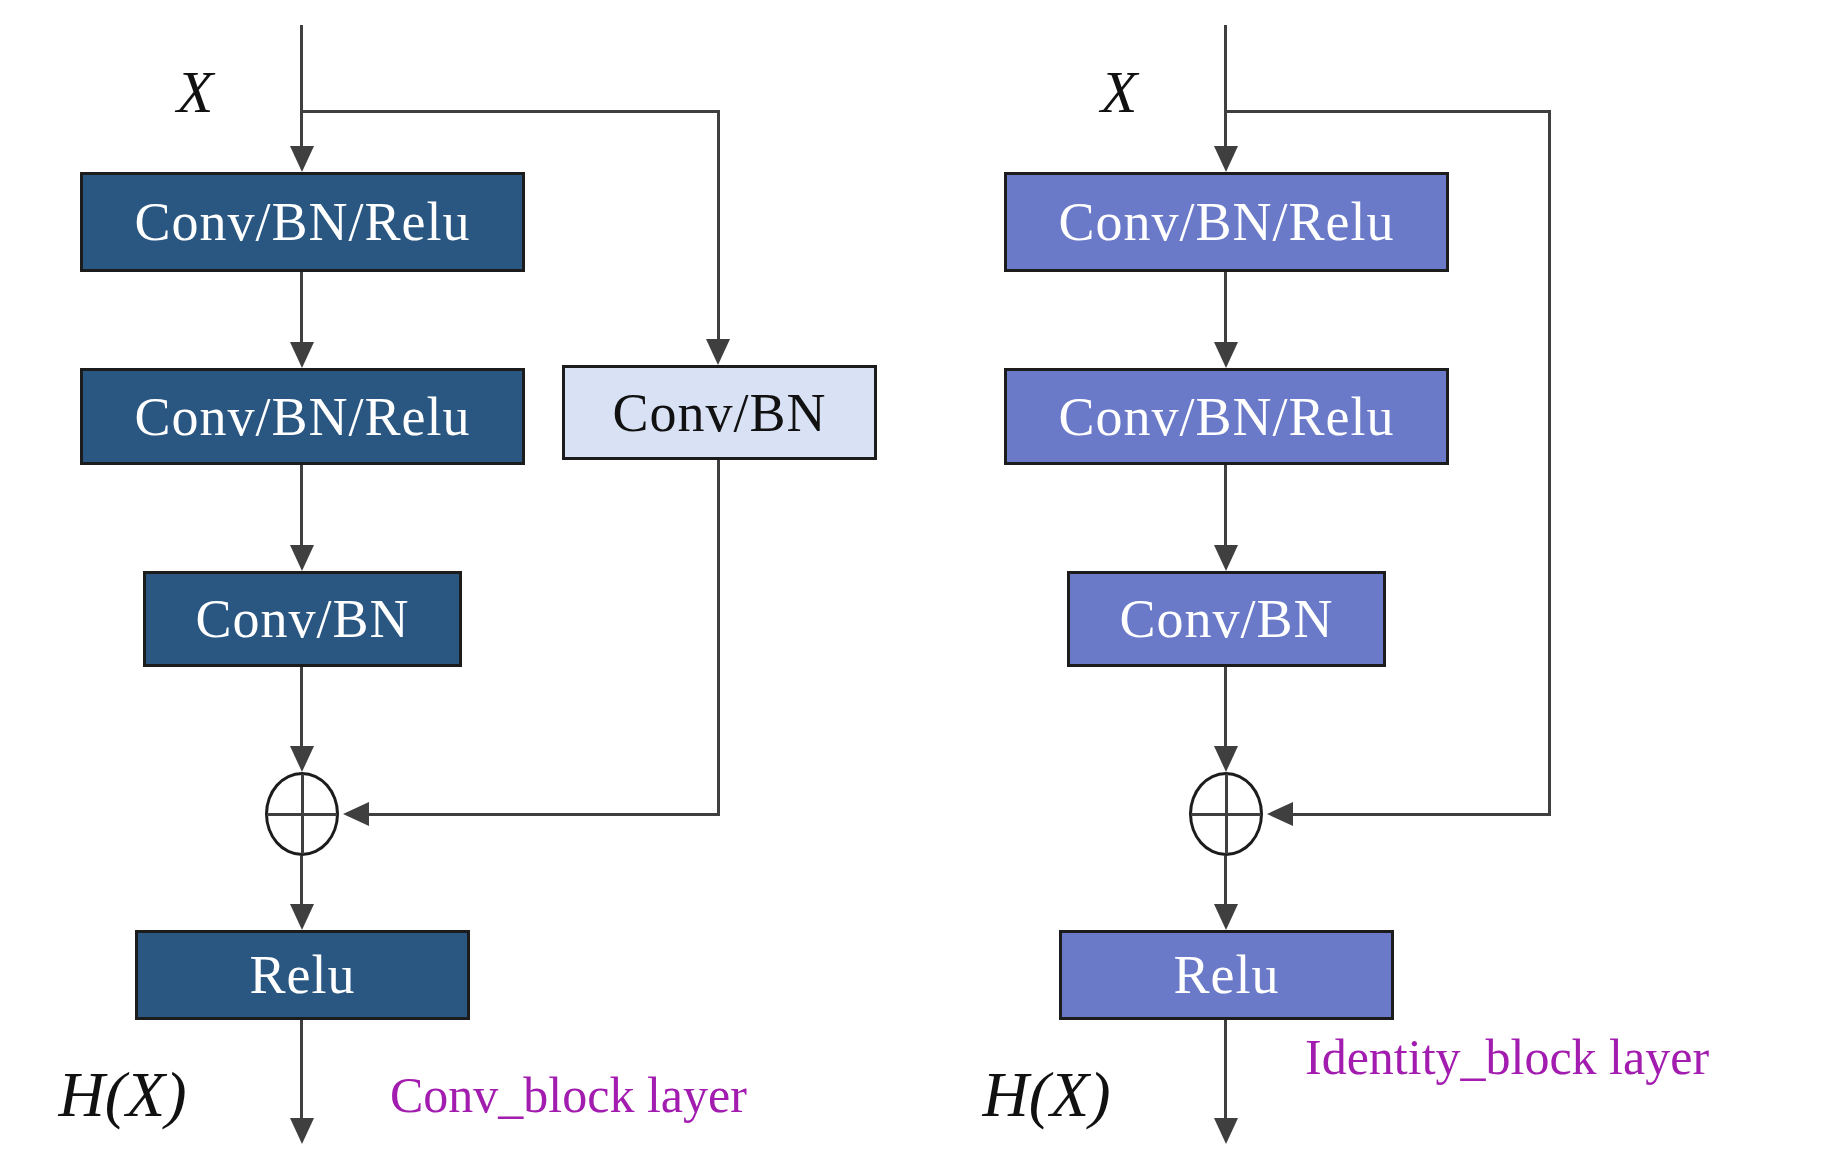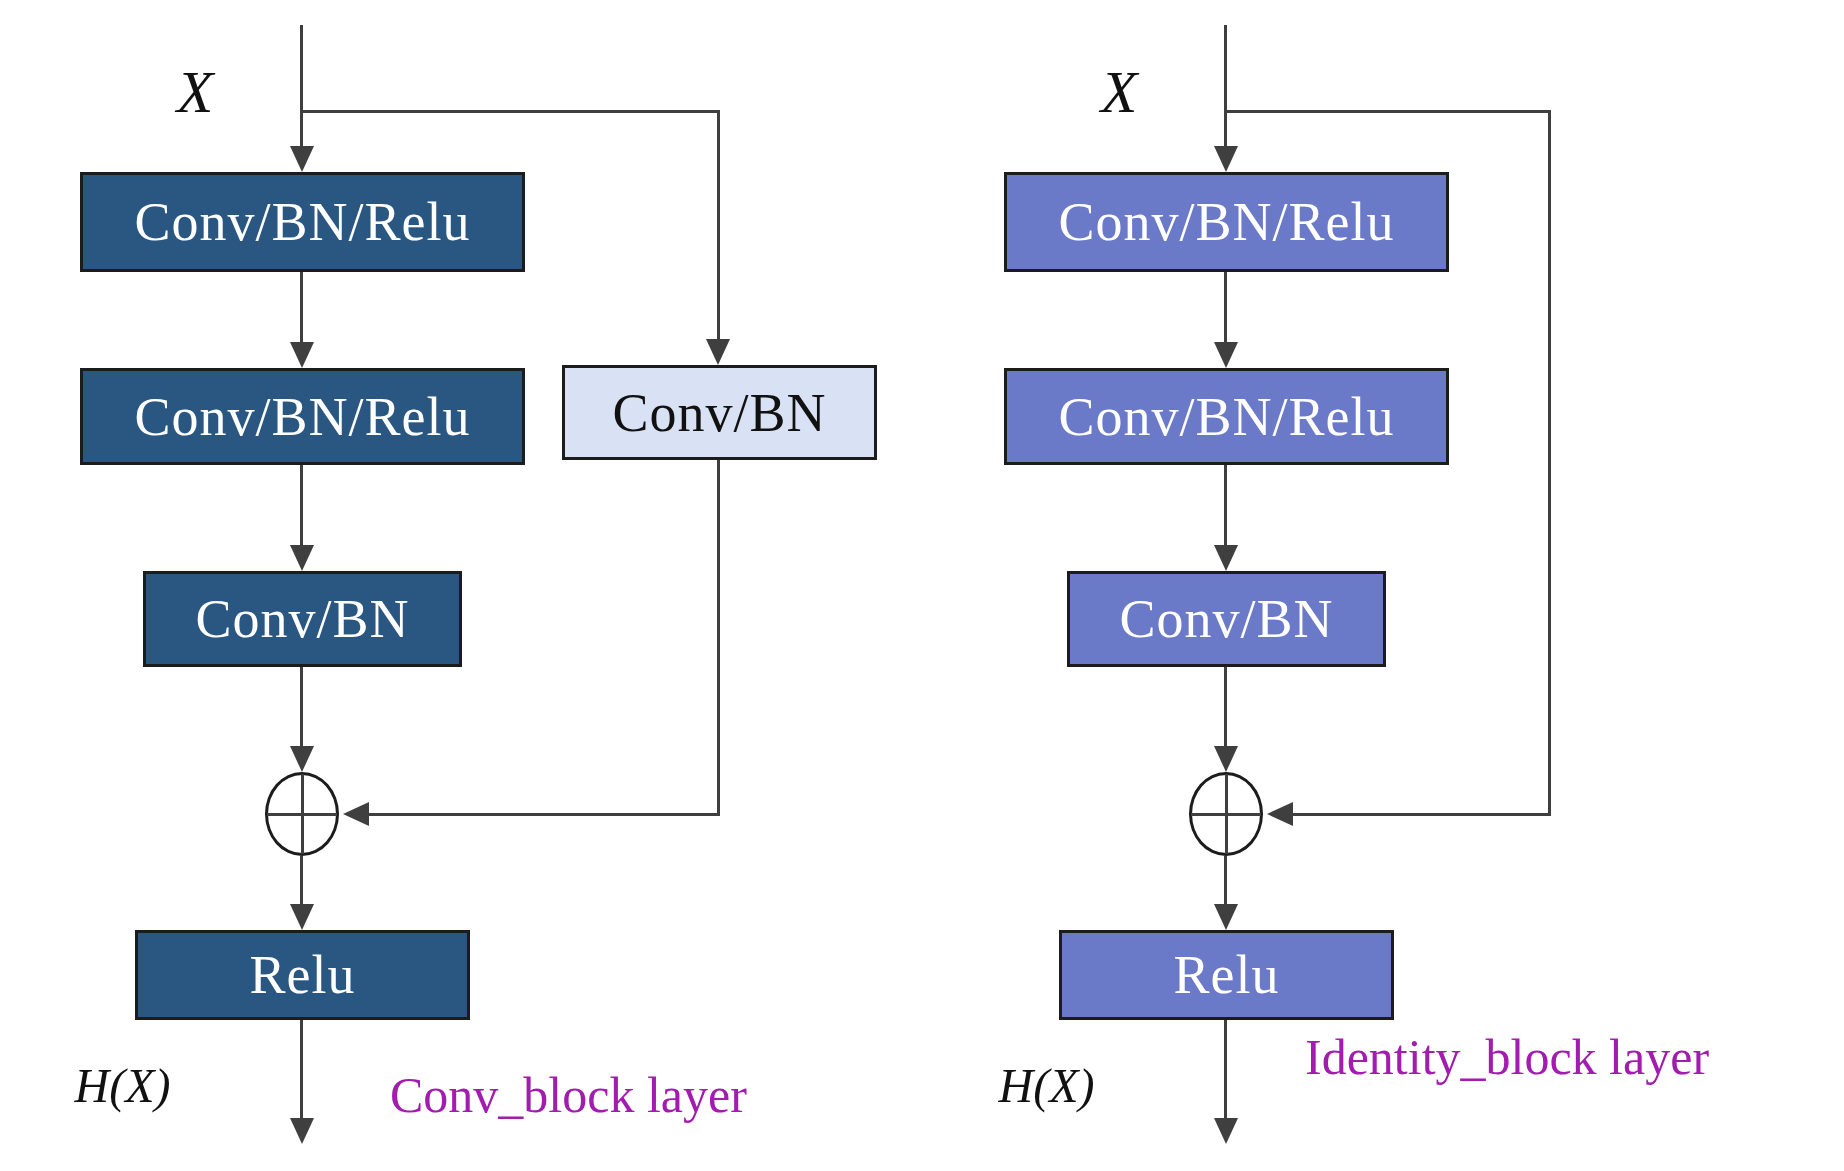--- a/index.html
+++ b/index.html
@@ -40,21 +40,21 @@
   .sum{
     position:absolute;width:74px;height:84px;border:3px solid var(--box-border);
     border-radius:50%;box-sizing:border-box;background:var(--background);
   }
   .sum .cross-h{position:absolute;left:-1px;right:-1px;top:50%;margin-top:-1.5px;height:3px;background:var(--line);}
   .sum .cross-v{position:absolute;top:-1px;bottom:-1px;left:50%;margin-left:-1.5px;width:3px;background:var(--line);}
   .math-label{
     position:absolute;font-style:italic;color:#111;text-align:center;
     font-size:60px;
   }
-  .hx{font-size:48px;}
+  .hx{font-size:64px;}
   .caption{
     position:absolute;color:#a21caf;font-size:50px;white-space:nowrap;
   }
 </style>
 </head>
 <body>
 
 <div id="canvas">
 
   <div>

